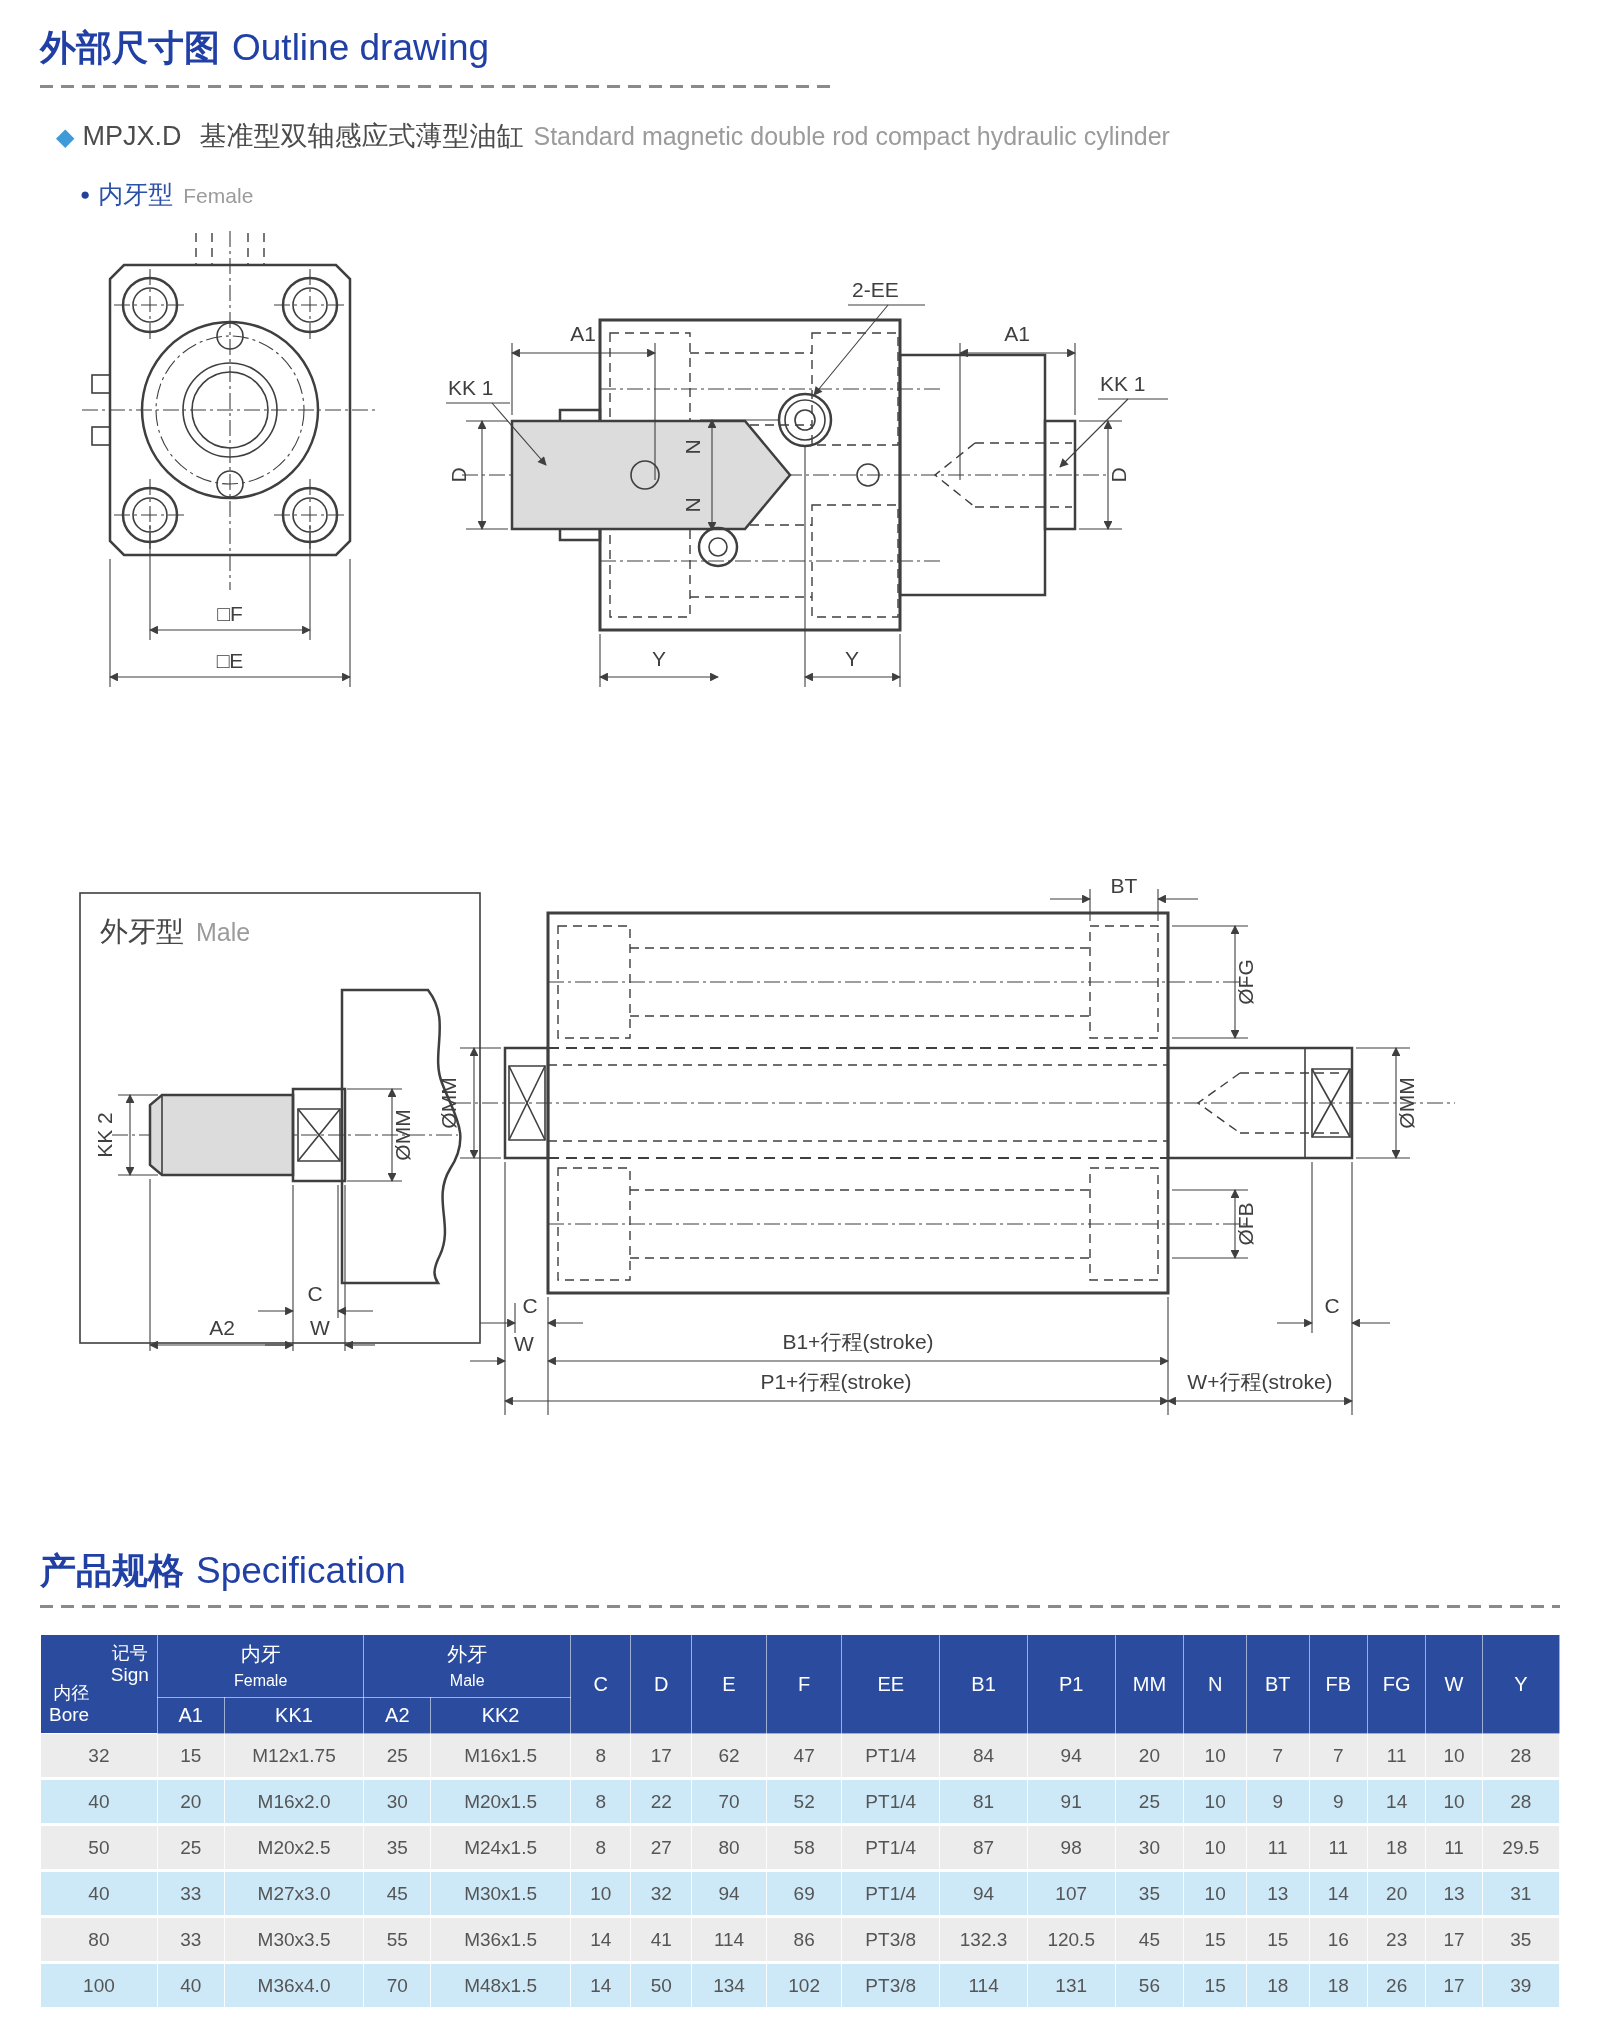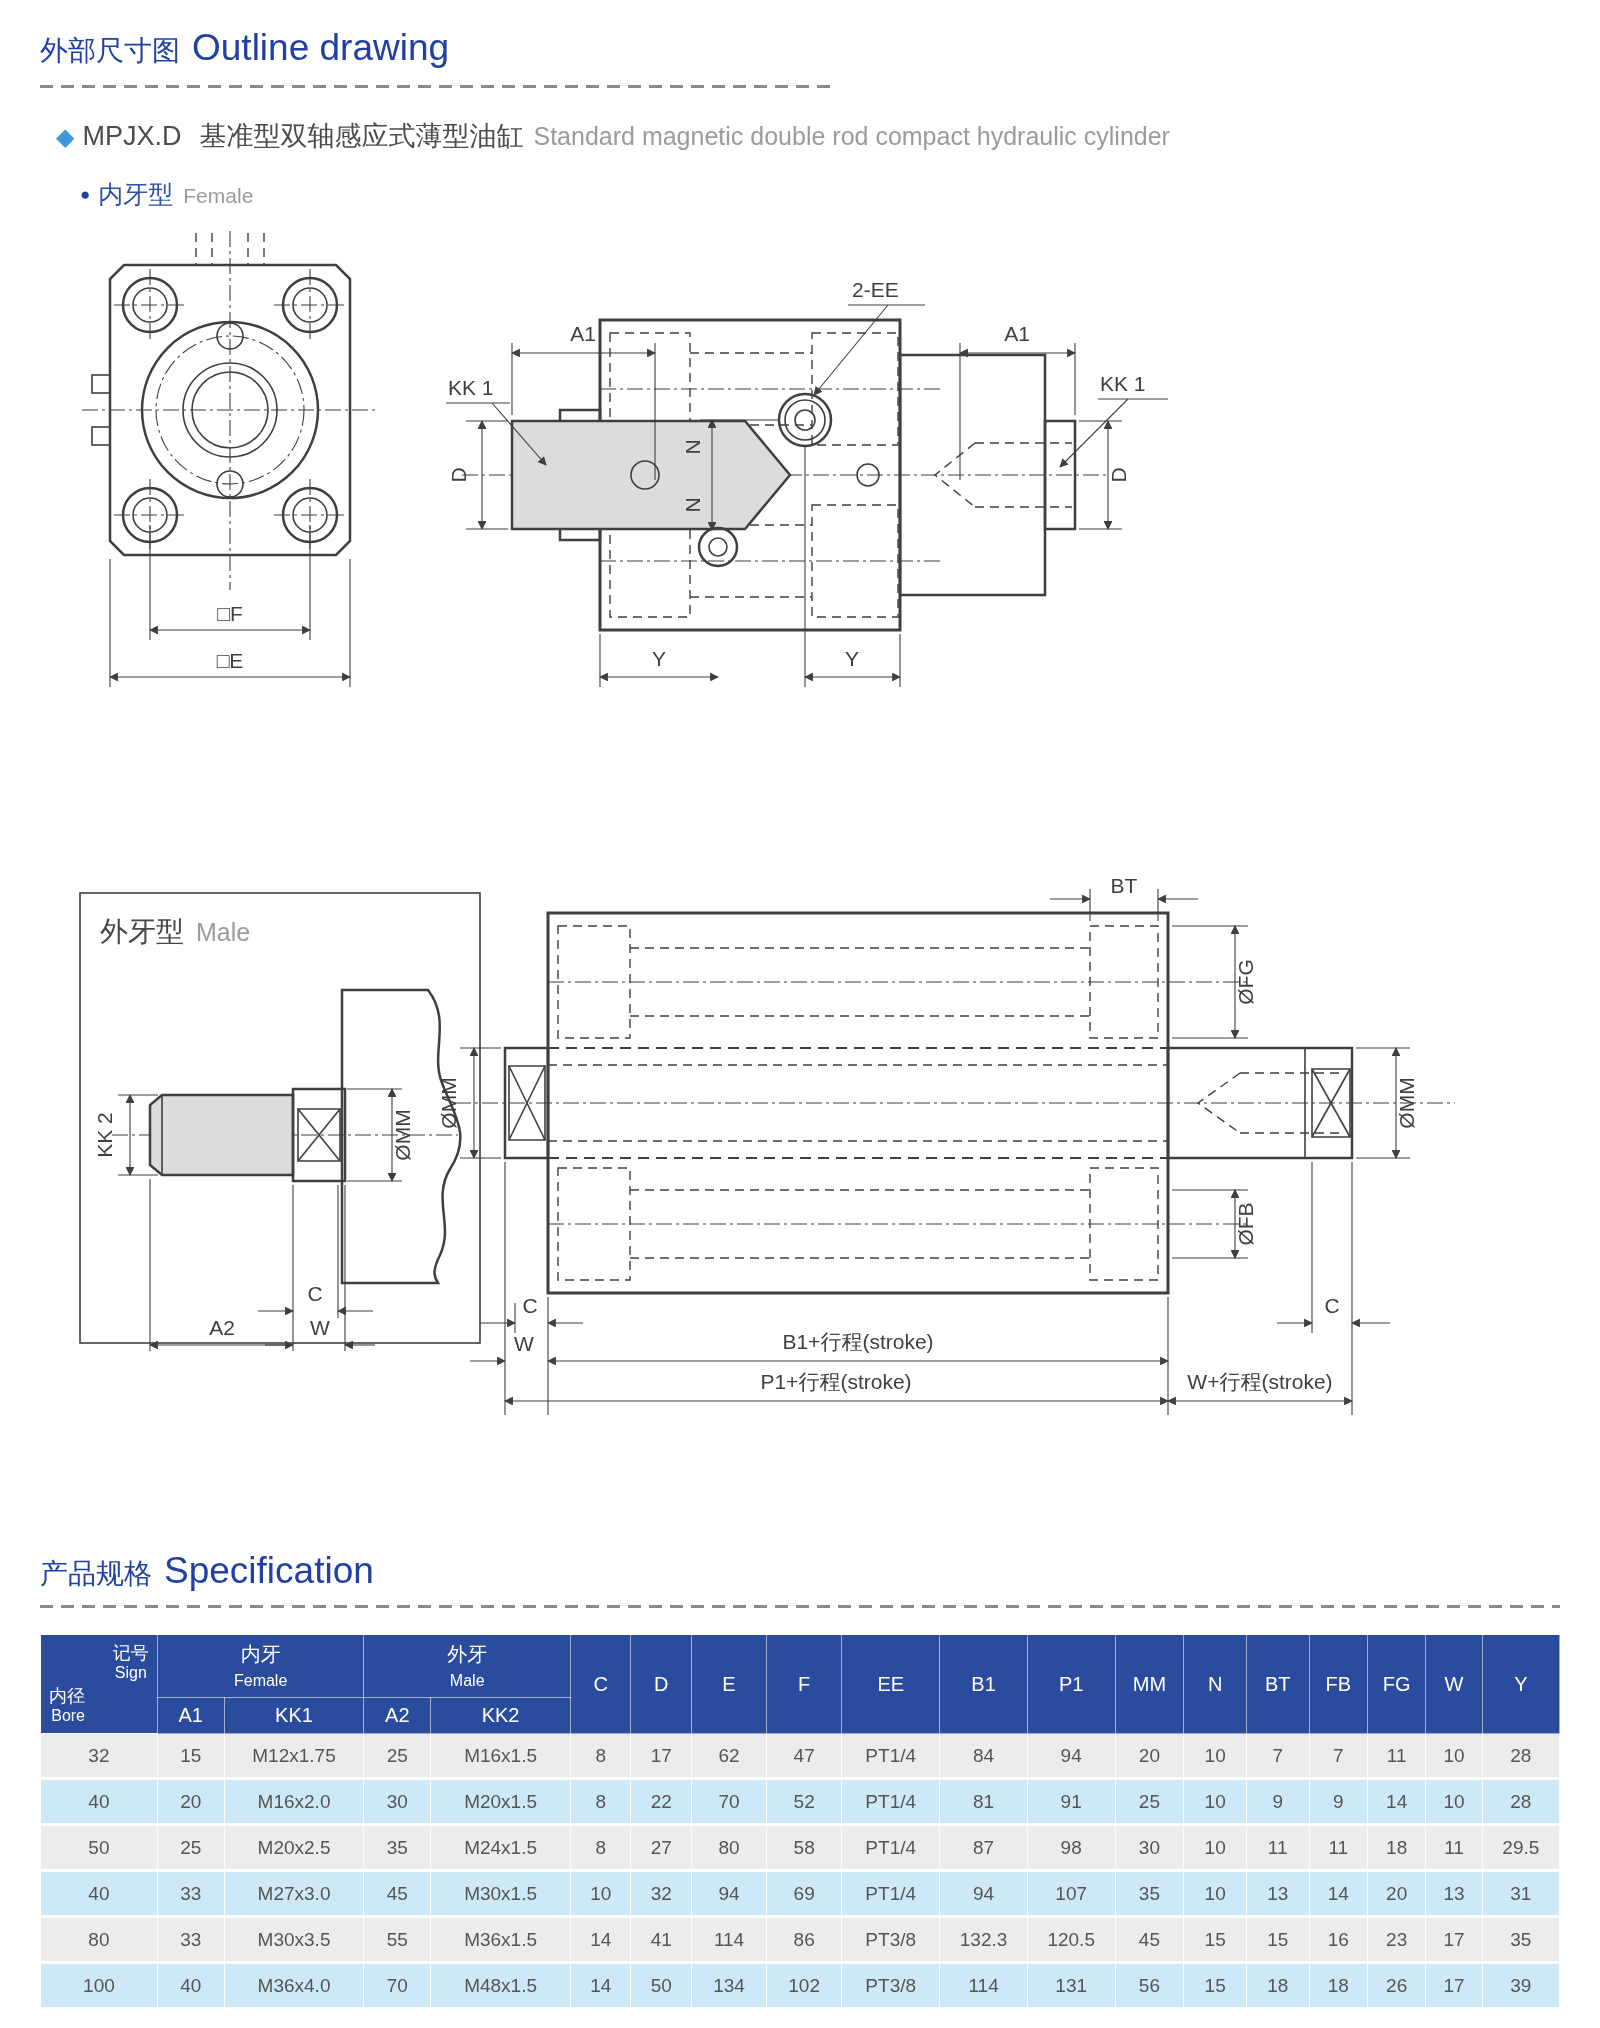--- a/index.html
+++ b/index.html
@@ -1,19 +1,19 @@
 <!DOCTYPE html>
 <html><head>
 <meta charset="utf-8">
 <style>
   html,body{margin:0;padding:0;}
   body{width:1600px;height:2028px;background:#ffffff;position:relative;overflow:hidden;
        font-family:"Liberation Sans",sans-serif;}
   .sec-title{margin:28px 40px 0 40px;line-height:1.1;}
-  .sec-title .zh{font-weight:normal;font-size:28px;color:#2140a5;}
+  .sec-title .zh{font-weight:bold;font-size:36px;color:#2140a5;}
   .sec-title .en{font-weight:normal;font-size:37px;color:#2140a5;margin-left:12px;text-align:right;}
   .dashline{height:3px;background:repeating-linear-gradient(90deg,#8a8a8a 0 13px,transparent 13px 21px);}
   #divider1{margin:16px 0 0 40px;width:790px;}
   #divider2{margin:14px 0 0 40px;width:1520px;}
   .product-line{margin:30px 0 0 56px;font-size:27px;color:#4c4c4c;}
   .product-line .diamond{color:#3e9ad8;font-size:24px;margin-right:8px;}
   .product-line .model{margin-right:18px;}
   .product-line .en{font-size:25px;color:#9b9b9b;margin-left:10px;}
   .type-line{margin:24px 0 0 80px;font-size:25px;color:#2c51a8;}
   .type-line .dot{color:#24409e;font-size:17px;vertical-align:3px;margin-right:8px;}
@@ -43,21 +43,21 @@
                  border-left:1px solid rgba(255,255,255,.9);border-right:1px solid rgba(255,255,255,.9);
                  border-bottom:3px solid #ffffff;}
   #spec-table tbody tr:nth-child(odd){background:#ececec;}
   #spec-table tbody tr:nth-child(even){background:#cde9f8;}
   th.corner{position:relative;padding:0;
     background:linear-gradient(to bottom right,#2b4c9e calc(50% - 1px),rgba(255,255,255,.8),#2b4c9e calc(50% + 1px));
     background-color:#2b4c9e;}
   th.corner .c-tr{position:absolute;top:8px;right:8px;line-height:1.15;}
   th.corner .c-bl{position:absolute;bottom:8px;left:8px;text-align:right;line-height:1.15;}
   th.corner .czh{font-size:18px;display:block;}
-  th.corner .cen{font-size:16px;display:block;}
+  th.corner .cen{font-size:19px;display:block;}
 </style>
 </head>
 <body>
 
 <div class="sec-title">
   <span class="zh">外部尺寸图</span><span class="en">Outline drawing</span>
 </div>
 <div class="dashline" id="divider1"></div>
 
 <div class="product-line">

